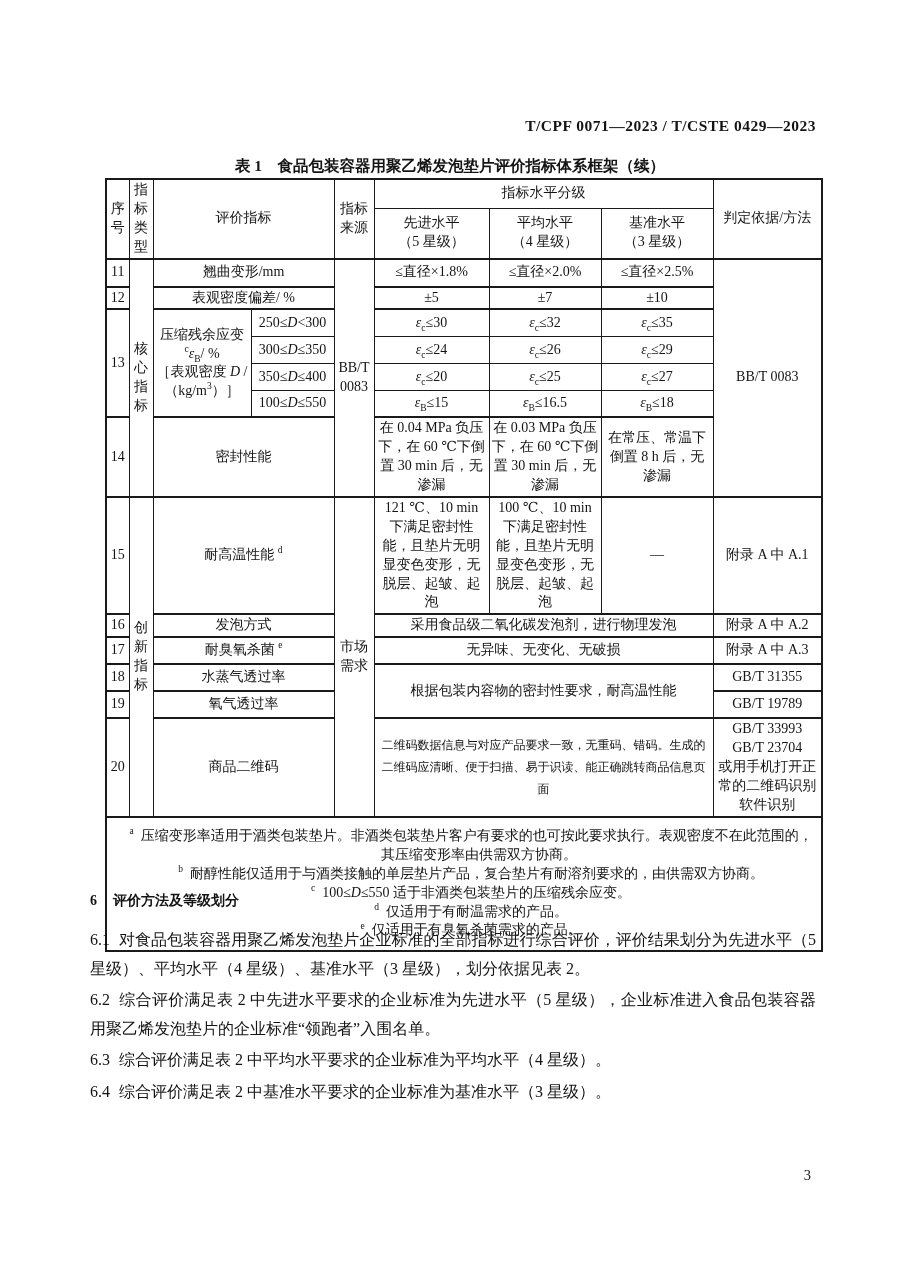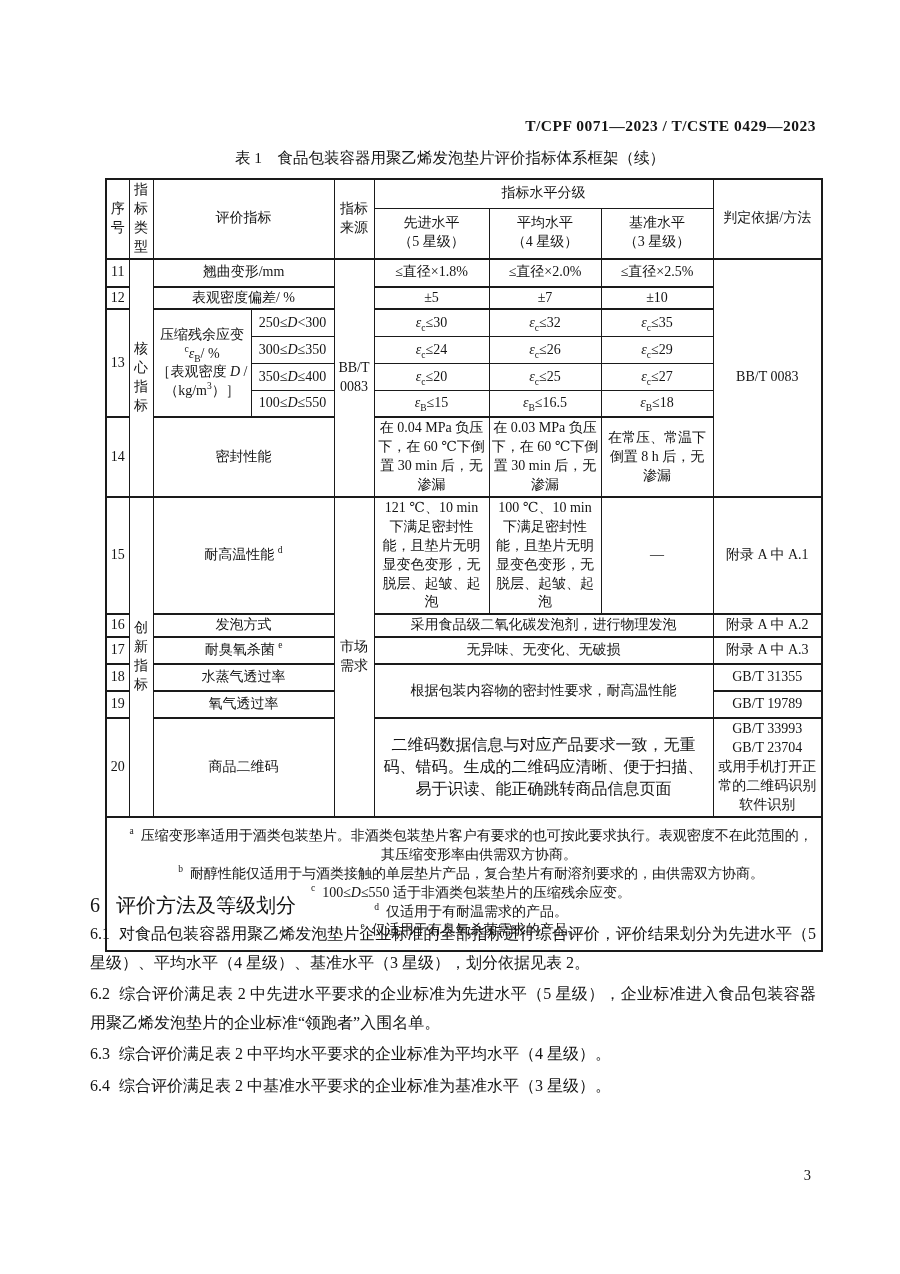--- a/index.html
+++ b/index.html
@@ -7,22 +7,22 @@
   body {
     width:900px; height:1274px; position:relative;
     font-family:"Liberation Serif","DejaVu Serif",serif;
     color:#141414;
   }
   .header-ref {
     position:absolute; top:117px; right:84px;
     font-size:15.5px; letter-spacing:.5px; font-weight:600;text-align:center;
   }
   .table-title {
-    position:absolute; top:148px; left:0; width:100%;
-    text-align:center; font-weight:normal; font-size:15.5px;
+    position:absolute; top:156px; left:0; width:100%;
+    text-align:center; font-weight:bold; font-size:15.5px;
   }
   table.frame {
     position:absolute; left:105px; top:178px; width:716px;
     border-collapse:collapse; table-layout:fixed;
     border:2px solid #1a1a1a;
   }
   table.frame td {
     border:1px solid #1a1a1a;
     text-align:center; vertical-align:middle;
     font-size:14px; line-height:1.35; padding:1px 2px;
@@ -37,21 +37,21 @@
   .basis20 { font-size:13.4px; line-height:21px; white-space:pre-line; padding:2px 3px; }
   sub, sup { font-size:68%; line-height:0; }
   i { font-style:italic; font-family:"Liberation Serif","DejaVu Serif",serif; }
   td.fncell {
     text-align:left; vertical-align:top;
     padding:6px 10px 6px 12px; font-size:14px; line-height:22px;
   }
   .fn { padding-left:30px; text-indent:-16px; }
   .fn sup { margin-right:7px; }
   .section { position:absolute; left:90px; top:892px; width:726px; font-size:16px; }
-  .sec-heading { font-weight:normal; font-size:20px; margin-bottom:1px; }
+  .sec-heading { font-weight:bold; font-size:14px; margin-bottom:16px; }
   .sec-heading .num { margin-right:16px; }
   .para { line-height:28.5px; text-align:justify; margin-bottom:3px; }
   .para .pnum { margin-right:9px; }
   .page-num { position:absolute; top:1167px; right:89px; font-size:14.5px; }
 </style>
 </head>
 <body>
 
 <div class="header-ref">T/CPF 0071—2023 / T/CSTE 0429—2023</div>
 
@@ -183,21 +183,21 @@
 
   <tr style="height:27px" class="major">
     <td>19</td>
     <td colspan="2">氧气透过率</td>
     <td>GB/T 19789</td>
   </tr>
 
   <tr style="height:90px" class="major">
     <td>20</td>
     <td colspan="2">商品二维码</td>
-    <td colspan="3" class="lt" style="font-size:16px; line-height:22px;">二维码数据信息与对应产品要求一致，无重码、错码。生成的二维码应清晰、便于扫描、易于识读、能正确跳转商品信息页面</td>
+    <td colspan="3" class="lt" style="font-size:12px; line-height:22px;">二维码数据信息与对应产品要求一致，无重码、错码。生成的二维码应清晰、便于扫描、易于识读、能正确跳转商品信息页面</td>
     <td class="basis20">GB/T 33993
 GB/T 23704
 或用手机打开正常的二维码识别软件识别</td>
   </tr>
 
   <tr style="height:134px" class="major">
     <td colspan="9" class="fncell">
       <div class="fn"><sup>a</sup><span>压缩变形率适用于酒类包装垫片。非酒类包装垫片客户有要求的也可按此要求执行。表观密度不在此范围的，其压缩变形率由供需双方协商。</span></div>
       <div class="fn"><sup>b</sup><span>耐醇性能仅适用于与酒类接触的单层垫片产品，复合垫片有耐溶剂要求的，由供需双方协商。</span></div>
       <div class="fn"><sup>c</sup><span>100≤<i>D</i>≤550 适于非酒类包装垫片的压缩残余应变。</span></div>

